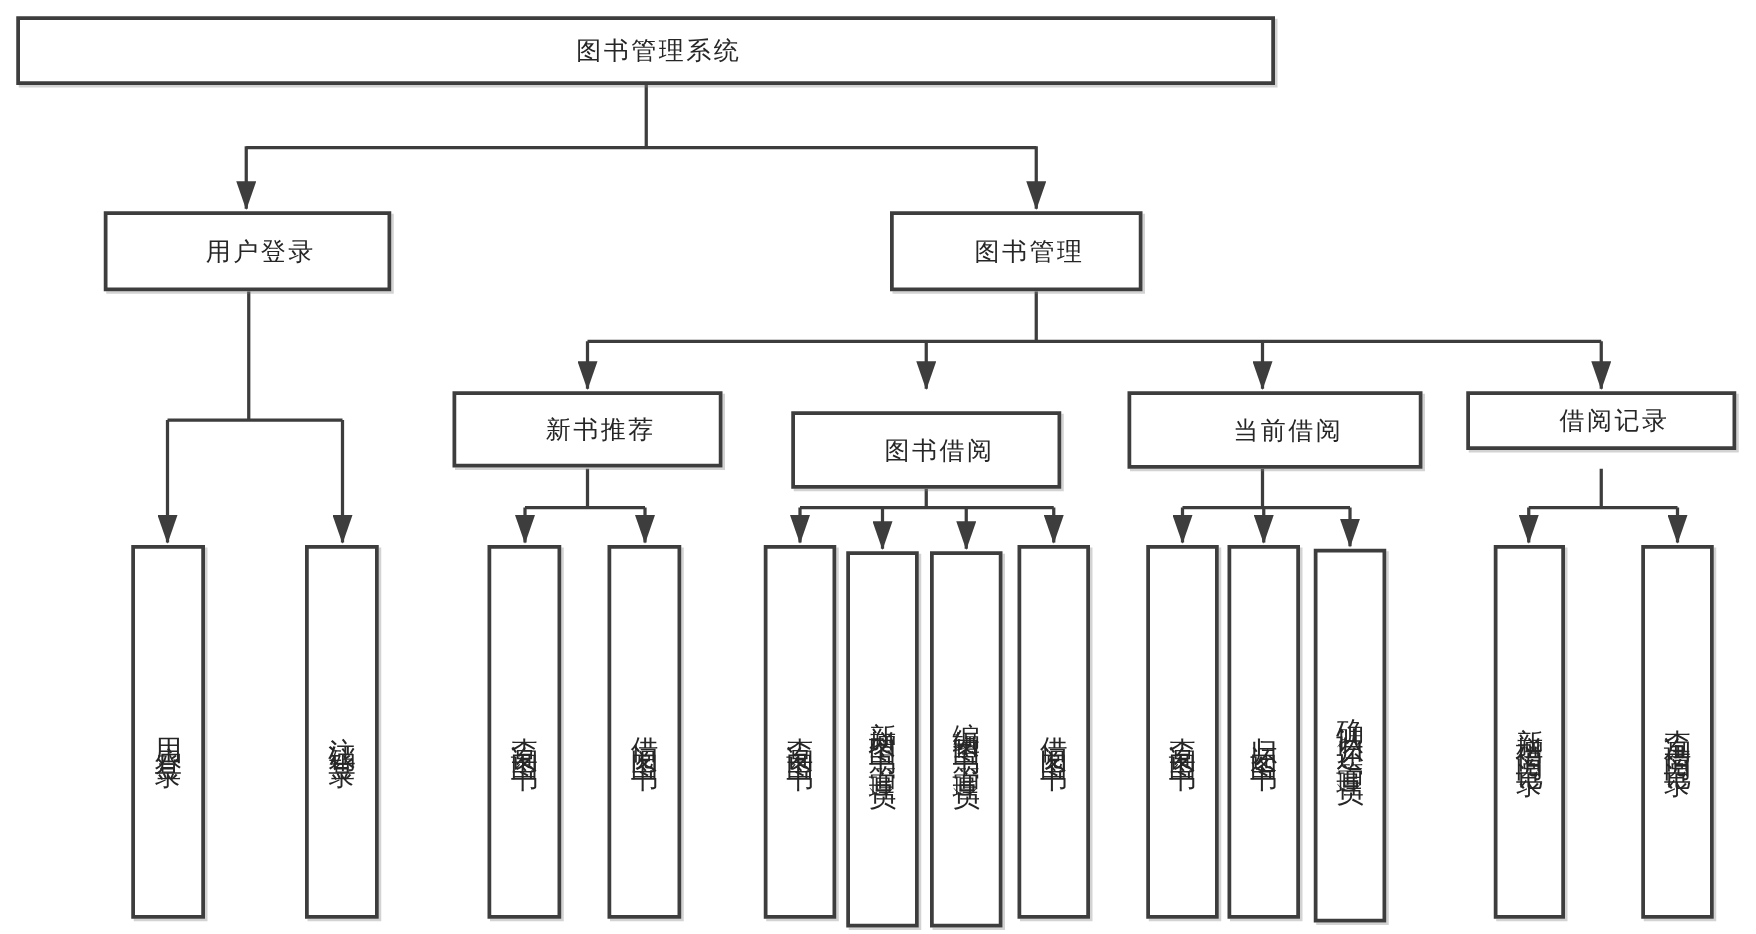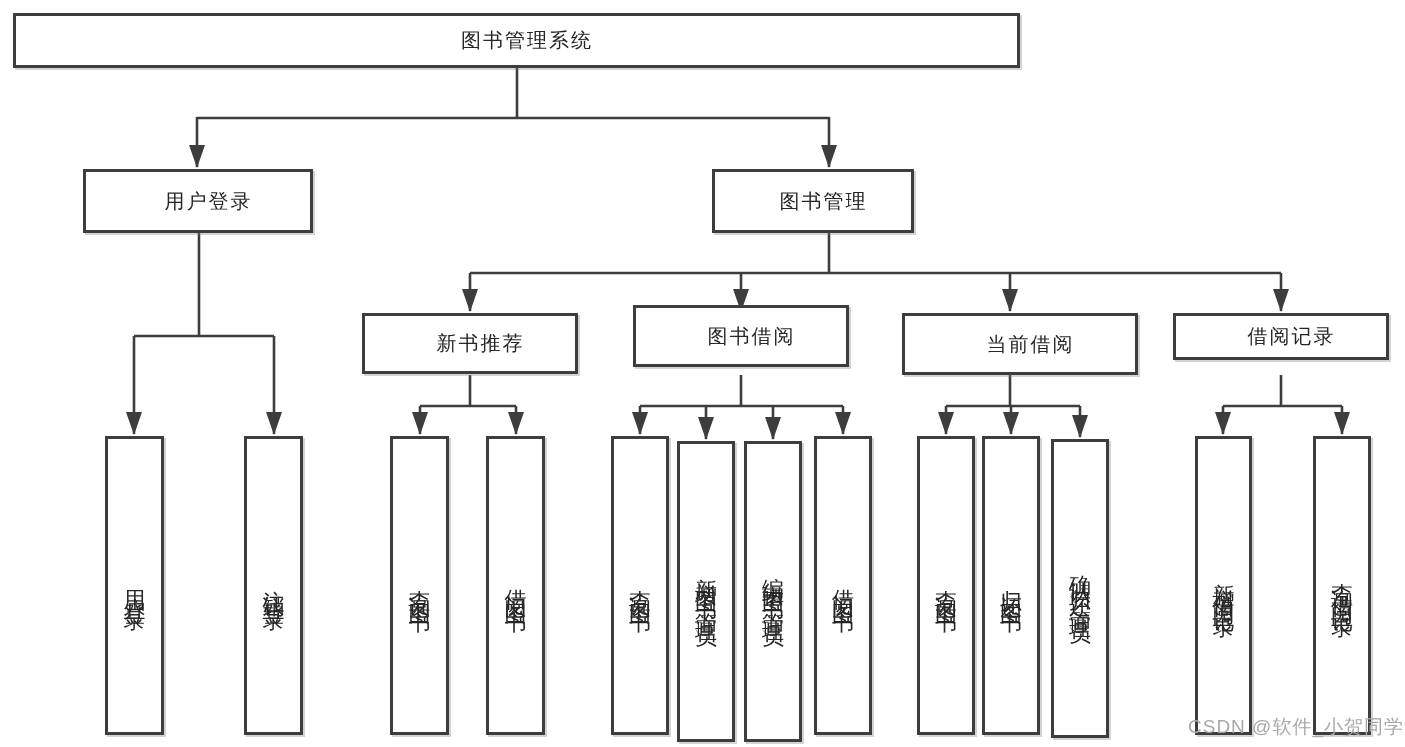--- a/index.html
+++ b/index.html
@@ -118,21 +118,21 @@
   <div class="node h" style="left:83px;top:169px;width:230px;height:64px;">
     <span>用户登录</span>
   </div>
   <div class="node h" style="left:712px;top:169px;width:202px;height:64px;">
     <span>图书管理</span>
   </div>
 
   <div class="node h" style="left:362px;top:313px;width:216px;height:61px;">
     <span>新书推荐</span>
   </div>
-  <div class="node h" style="left:633px;top:305px;width:216px;height:62px;">
+  <div class="node h" style="left:633px;top:329px;width:216px;height:62px;">
     <span>图书借阅</span>
   </div>
   <div class="node h" style="left:902px;top:313px;width:236px;height:62px;">
     <span>当前借阅</span>
   </div>
   <div class="node h" style="left:1173px;top:313px;width:216px;height:47px;">
     <span>借阅记录</span>
   </div>
 
   <div class="node v" style="left:105px;top:436px;width:59px;height:299px;">
@@ -172,15 +172,14 @@
     <span class="vtext">确认归还（管理员）</span>
   </div>
 
   <div class="node v" style="left:1195px;top:436px;width:57px;height:299px;">
     <span class="vtext">新增借阅记录</span>
   </div>
   <div class="node v" style="left:1313px;top:436px;width:58px;height:299px;">
     <span class="vtext">查询借阅记录</span>
   </div>
 
-  <div class="watermark">CSDN @软件_小贺同学</div>
 
 </div>
 
 </body></html>

